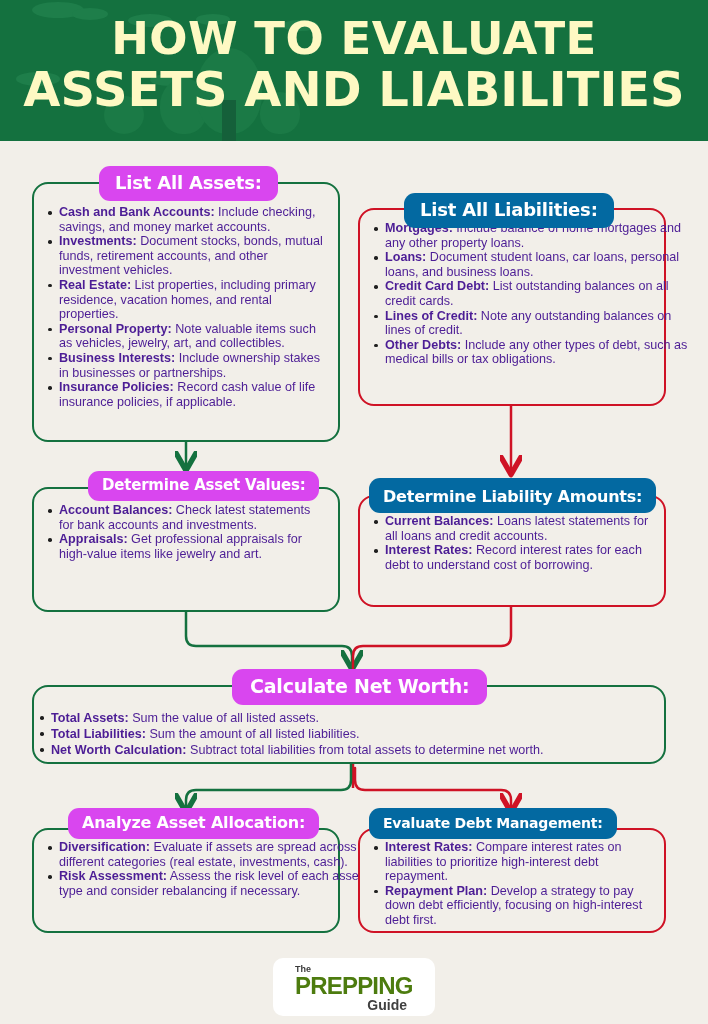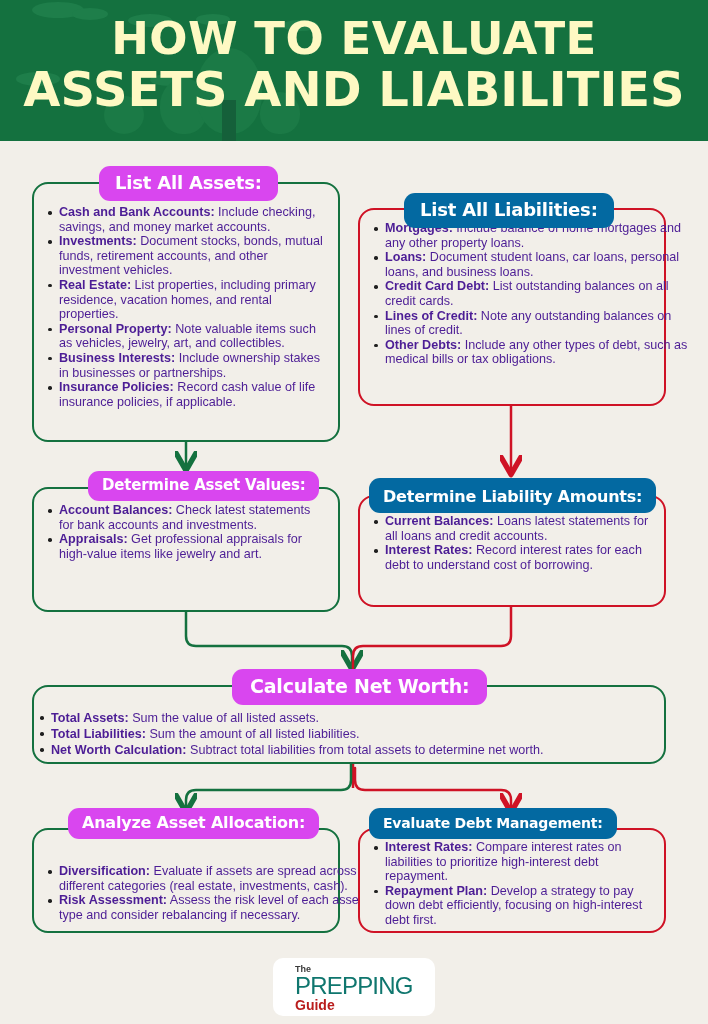--- a/index.html
+++ b/index.html
@@ -122,32 +122,32 @@
   }
   .logo-the {
     font-size: 9px;
     color: #3a3a3a;
     font-weight: 700;
     line-height: 9px;
     font-family: "Liberation Sans", sans-serif;
   }
   .logo-main {
     font-size: 24px;
-    font-weight: 400;
-    color: #0f766e;
+    font-weight: 700;
+    color: #4d7c0f;
     letter-spacing: -0.8px;
     line-height: 24px;
     font-family: "Liberation Sans", sans-serif;
   }
   .logo-guide {
     font-size: 14px;
     font-weight: 700;
-    color: #b91c1c;
+    color: #404040;
     line-height: 15px;
-    text-align: left;
+    text-align: right;
     padding-right: 28px;
     font-family: "Liberation Sans", sans-serif;
   }
 </style>
 </head>
 <body>
 
 <div id="page">
 
   <div class="header">
@@ -255,21 +255,21 @@
       <li><b>Total Assets:</b><span> Sum the value of all listed assets.</span></li>
       <li><b>Total Liabilities:</b><span> Sum the amount of all listed liabilities.</span></li>
       <li><b>Net Worth Calculation:</b><span> Subtract total liabilities from total assets to determine net worth.</span></li>
     </ul>
   </div>
 
   <div class="card card-green" style="left:32px; top:828px; width:308px; height:105px;"></div>
   <div class="badge badge-green" style="left:68px; top:808px; font-size:16px; line-height:18px; padding:6px 14px 7px 14px;">
     <span>Analyze Asset Allocation:</span>
   </div>
-  <div class="card-body" style="left:32px; top:864px; width:366px;">
+  <div class="card-body" style="left:32px; top:840px; width:366px;">
     <ul class="items">
       <li><b>Diversification:</b><span> Evaluate if assets are spread across different categories (real estate, investments, cash).</span></li>
       <li><b>Risk Assessment:</b><span> Assess the risk level of each asset type and consider rebalancing if necessary.</span></li>
     </ul>
   </div>
 
   <div class="card card-red" style="left:358px; top:828px; width:308px; height:105px;"></div>
   <div class="badge badge-red" style="left:369px; top:808px; font-size:14px; line-height:18px; padding:6px 14px 7px 14px;">
     <span>Evaluate Debt Management:</span>
   </div>

